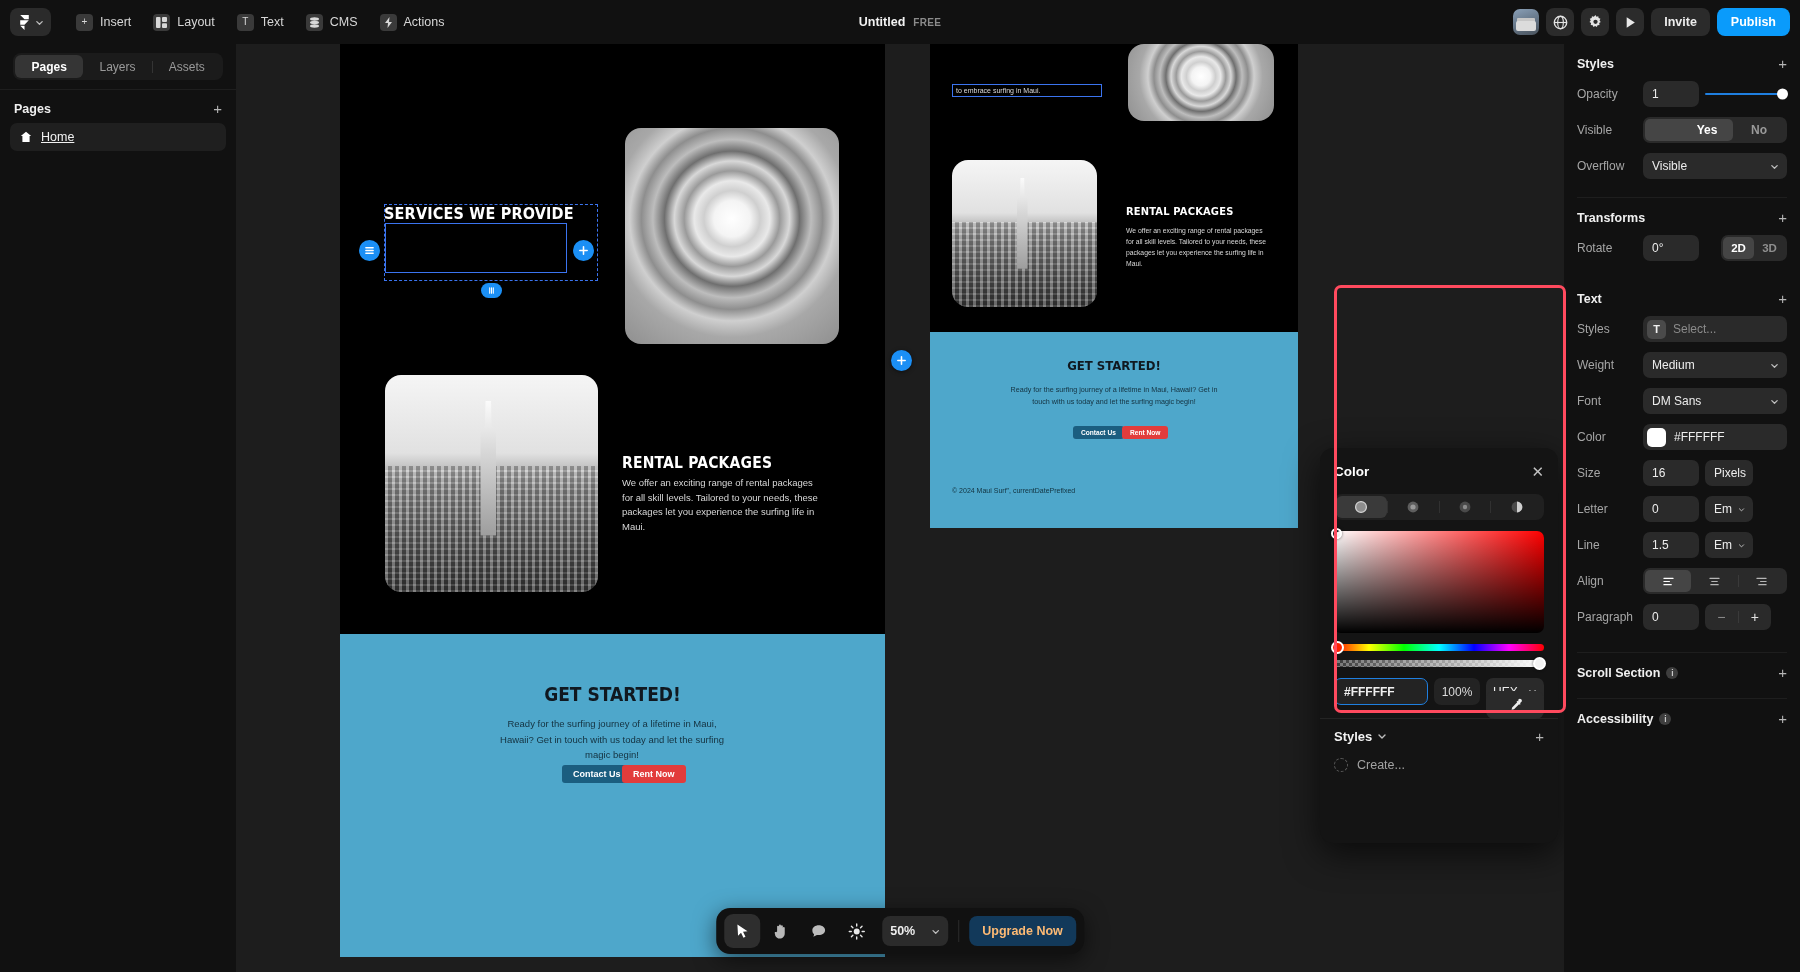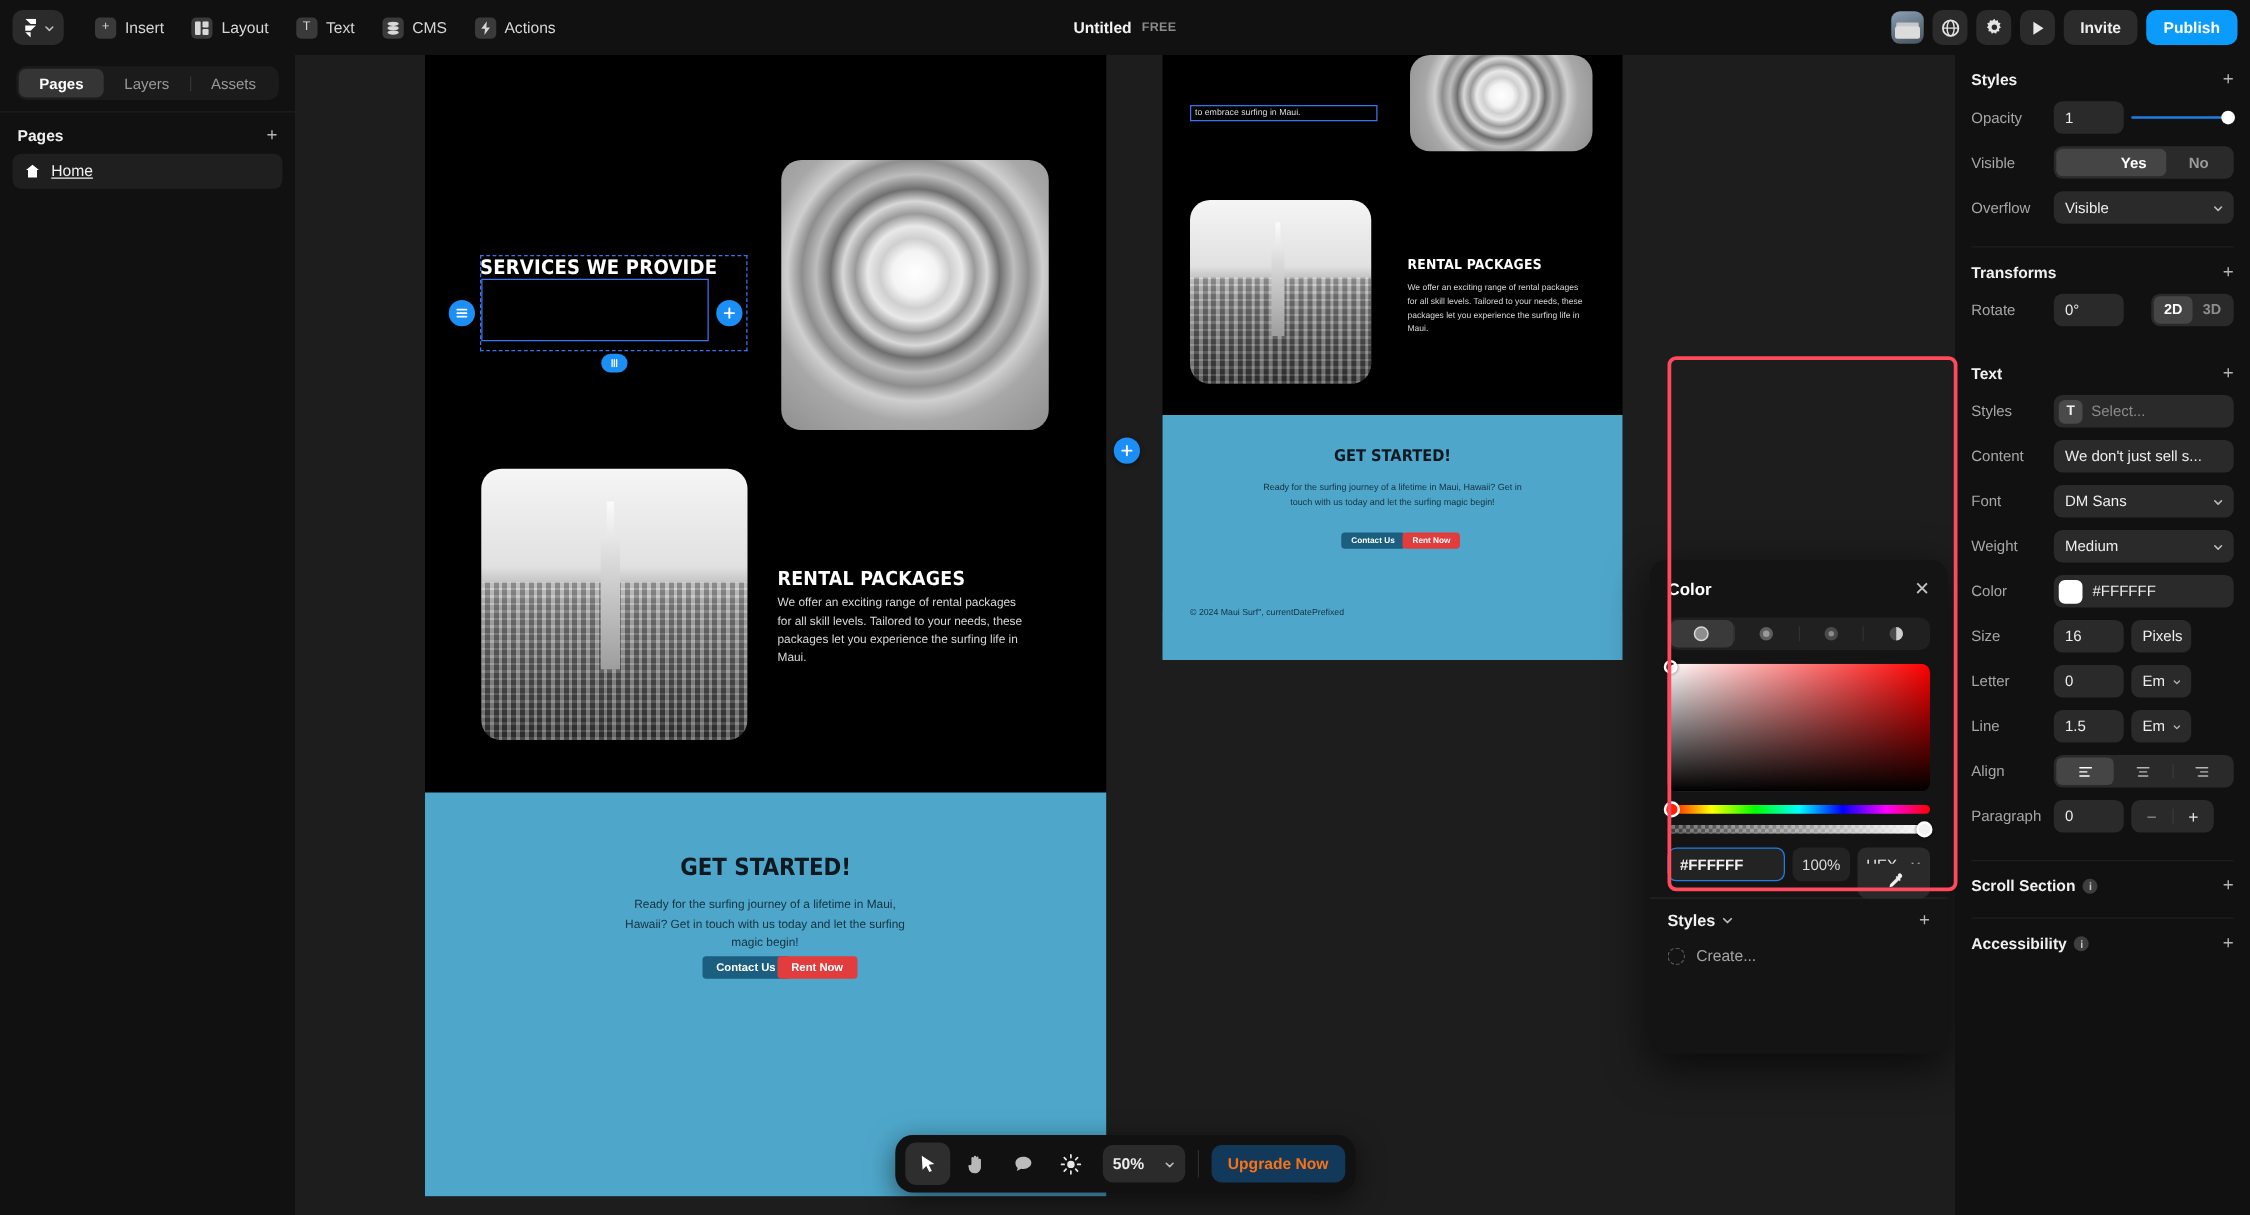--- a/index.html
+++ b/index.html
@@ -182,21 +182,21 @@
   }
   .tool.active { background: #2e2e2e; }
   .zoom-sel {
     margin-left: 6px; height: 30px; min-width: 66px; background: #2b2b2b; border-radius: 8px;
     display: flex; align-items: center; justify-content: space-between; gap: 4px; padding: 0 8px;
     font-size: 12.5px; color: #ededed; font-weight: 600; cursor: pointer;
   }
   .tb-divider { width: 1px; height: 22px; background: #2c2c2c; margin: 0 8px; }
   .upgrade {
     height: 30px; padding: 0 13px; border-radius: 8px; background: #12395a;
-    color: #f97316; font-size: 12.5px; font-weight: 700; display: flex; align-items: center; cursor: pointer;
+    color: #fdba74; font-size: 12.5px; font-weight: 700; display: flex; align-items: center; cursor: pointer;
   }
 
   
   .color-pop {
     position: absolute; left: 1084px; top: 404px; width: 238px; height: 395px;
     background: #141414; border-radius: 13px; z-index: 50;
     box-shadow: 0 10px 34px rgba(0,0,0,.65); padding: 12px 14px 0 14px;
   }
   .cp-head { display: flex; align-items: center; justify-content: space-between; height: 22px; }
   .cp-title { font-size: 13.5px; font-weight: 700; color: #fff; }
@@ -711,41 +711,35 @@
         <div class="rp-row">
           <span class="rp-label">Styles</span>
           <div class="rp-ctrl">
             <div class="style-pill">
               <span class="t-chip">T</span>
               <span class="ph">Select...</span>
             </div>
           </div>
         </div>
         <div class="rp-row">
-          <span class="rp-label">Content</span>
-          <div class="rp-ctrl">
-            <div class="inp flex">We don't just sell s...</div>
+          <span class="rp-label">Weight</span>
+          <div class="rp-ctrl">
+            <div class="sel flex">
+              <span>Medium</span>
+              <svg width="9" height="9" viewBox="0 0 10 10">
+                <path d="M2 4l3 3 3-3" stroke="#bdbdbd" stroke-width="1.4" fill="none" stroke-linecap="round" stroke-linejoin="round"></path>
+              </svg>
+            </div>
           </div>
         </div>
         <div class="rp-row">
           <span class="rp-label">Font</span>
           <div class="rp-ctrl">
             <div class="sel flex">
               <span>DM Sans</span>
-              <svg width="9" height="9" viewBox="0 0 10 10">
-                <path d="M2 4l3 3 3-3" stroke="#bdbdbd" stroke-width="1.4" fill="none" stroke-linecap="round" stroke-linejoin="round"></path>
-              </svg>
-            </div>
-          </div>
-        </div>
-        <div class="rp-row">
-          <span class="rp-label">Weight</span>
-          <div class="rp-ctrl">
-            <div class="sel flex">
-              <span>Medium</span>
               <svg width="9" height="9" viewBox="0 0 10 10">
                 <path d="M2 4l3 3 3-3" stroke="#bdbdbd" stroke-width="1.4" fill="none" stroke-linecap="round" stroke-linejoin="round"></path>
               </svg>
             </div>
           </div>
         </div>
         <div class="rp-row">
           <span class="rp-label">Color</span>
           <div class="rp-ctrl">
             <div class="swatch-row">

